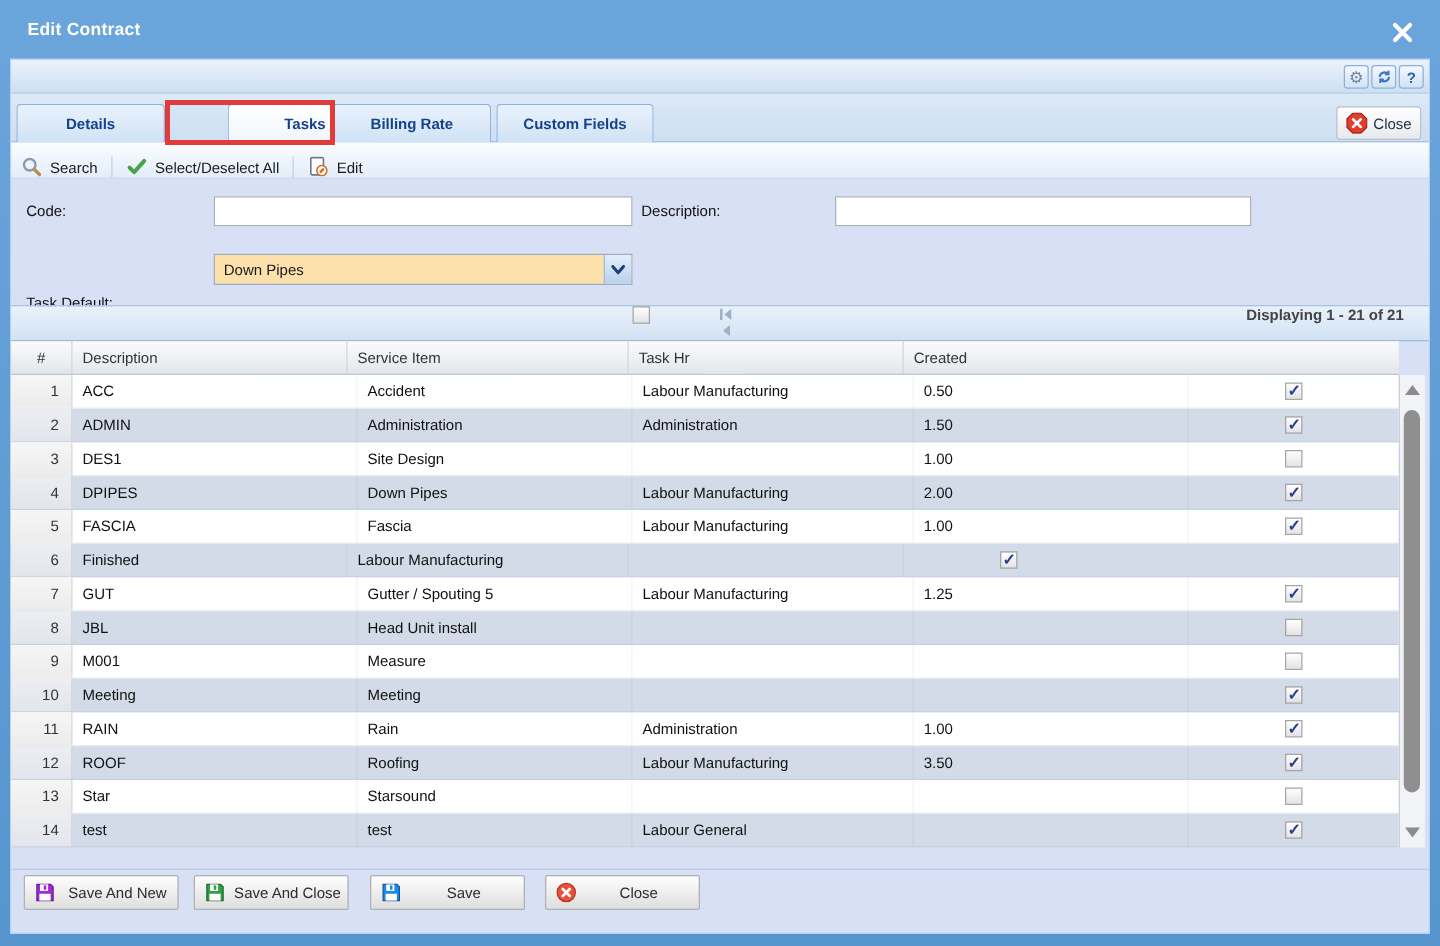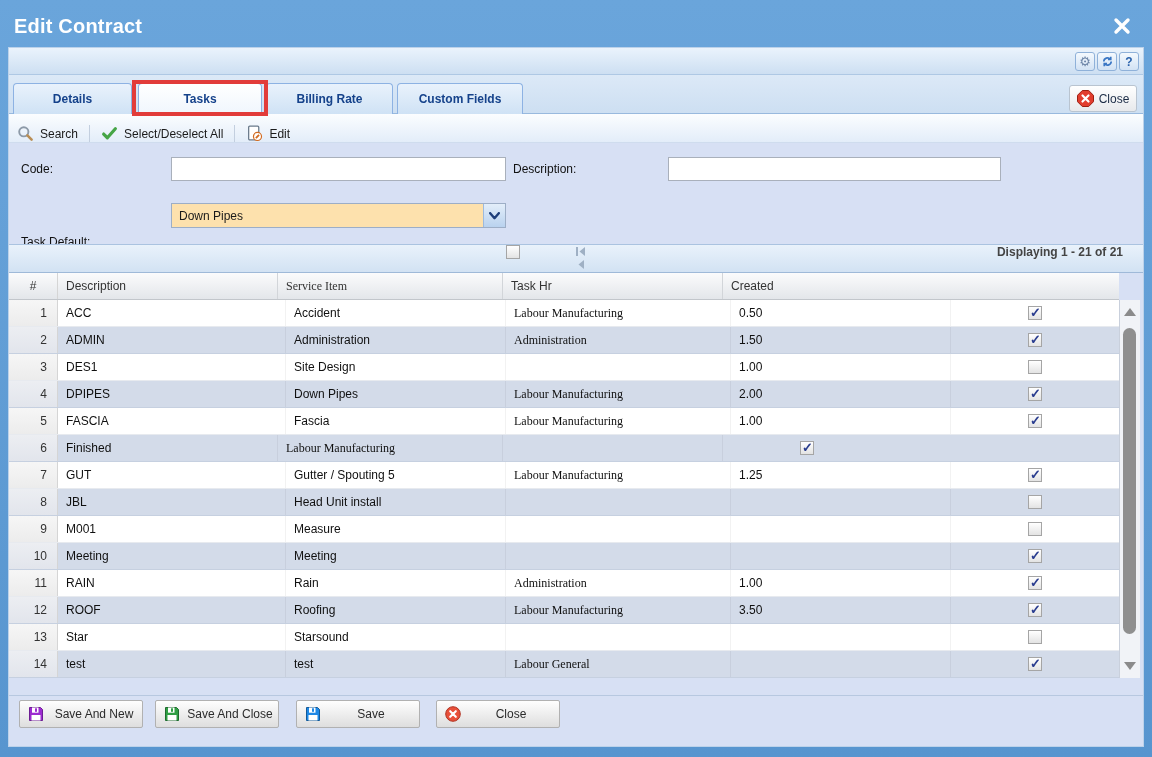--- a/index.html
+++ b/index.html
@@ -4,22 +4,22 @@
 <style>
   * { margin:0; padding:0; box-sizing:border-box; }
   html,body { width:1152px; height:757px; }
   body { font-family:"Liberation Sans", sans-serif; font-size:12px; color:#222; }
 
   .window { position:relative; width:1152px; height:757px;
             background:linear-gradient(#6aa5db,#5795cf); overflow:hidden; }
 
   
   .titlebar { position:absolute; left:0; top:0; width:100%; height:47px; }
-  .title { position:absolute; left:14px; top:15px; color:#ffffff;
-           font-size:20px; font-weight:bold; letter-spacing:.2px; }
+  .title { position:absolute; left:22px; top:15px; color:#ffffff;
+           font-size:14px; font-weight:bold; letter-spacing:.2px; }
   .title-close { position:absolute; right:20px; top:17px; width:20px; height:18px; cursor:pointer; }
 
   
   .panel { position:absolute; left:8px; top:47px; width:1136px; height:700px;
            background:#d7e0f4; border:1px solid #bcd2ea; }
 
   
   .mini-toolbar { position:absolute; left:0; top:0; width:100%; height:27px;
                   background:linear-gradient(#eaf3fc,#cddff2);
                   border-bottom:1px solid #aec8e4; }
@@ -31,21 +31,21 @@
   .mini-btn.refresh { right:26px; }
   .mini-btn.help { right:4px; color:#2a62ac; font-weight:bold; }
 
   
   .tabstrip { position:absolute; left:0; top:27px; width:100%; height:39px;
               background:linear-gradient(#dce9f7,#cddff2); border-bottom:1px solid #98b9de; }
   .tab { position:absolute; top:8px; height:31px; border:1px solid #8db2e3; border-bottom:none;
          border-radius:4px 4px 0 0; background:linear-gradient(#e9f2fc,#cfe2f5);
          color:#15428b; font-weight:bold; font-size:12px;
          display:flex; align-items:center; justify-content:center; cursor:pointer; }
-  .tab.active { background:linear-gradient(#ffffff,#f0f6fd); }
+  .tab.active { background:linear-gradient(#ffffff,#f0f6fd);margin-left:44px; }
   .tab-close-btn { position:absolute; right:6px; top:10px; width:68px; height:27px;
                    border:1px solid #b9c4d0; border-radius:3px;
                    background:linear-gradient(#ffffff,#e7e9ec);
                    display:flex; align-items:center; justify-content:center; gap:5px;
                    font-size:12px; color:#1c2c46; cursor:pointer; }
 
   
   .annotation { position:absolute; left:123px; top:32px; width:136px; height:36px;
                 border:4px solid #e23c3a; z-index:6; pointer-events:none; }
 
@@ -90,21 +90,21 @@
   .hcell { display:flex; align-items:center; padding-left:8px; border-right:1px solid #d2d5d9;
            height:100%; cursor:pointer; }
   .grid-body { position:absolute; left:0; top:252px; width:1110px; height:378px; background:#fff; }
   .grid-row { display:flex; height:27px; border-bottom:1px solid #e7eaef; background:#ffffff; }
   .grid-row.alt { background:#d3dbe9; border-bottom-color:#c6d0e0; }
   .cell { display:flex; align-items:center; padding-left:8px; overflow:hidden;
           white-space:nowrap; border-right:1px solid rgba(0,0,0,0.05); color:#101010; }
   .col-num { width:49px; justify-content:flex-end; padding:0 10px 0 0;
              background:linear-gradient(#f6f6f6,#ececec); border-right:1px solid #d5d5d5; color:#333; }
   .grid-row.alt .col-num { background:linear-gradient(#eceef2,#e2e5ec); }
-  .col-code { width:228px; } .col-desc { width:220px; } .col-service { width:225px;font-family:Liberation Serif, serif; }
+  .col-code { width:228px; } .col-desc { width:220px; } .col-service { width:225px; }
   .col-hr { width:220px; } .col-created { width:168px; justify-content:center; padding-left:0; }
   .hcell.col-num { justify-content:center; padding:0; background:none; }
   .hcell.col-created { justify-content:flex-start; padding-left:8px; }
 
   
   .scrollbar { position:absolute; left:1110px; top:252px; width:21px; height:378px;
                background:#f1f3f7; border-left:1px solid #c9d0dc; }
   .sb-arrow { position:absolute; left:4px; width:0; height:0; cursor:pointer;
               border-left:6px solid transparent; border-right:6px solid transparent; }
   .sb-up { top:8px; border-bottom:8px solid #8b8b8b; }

